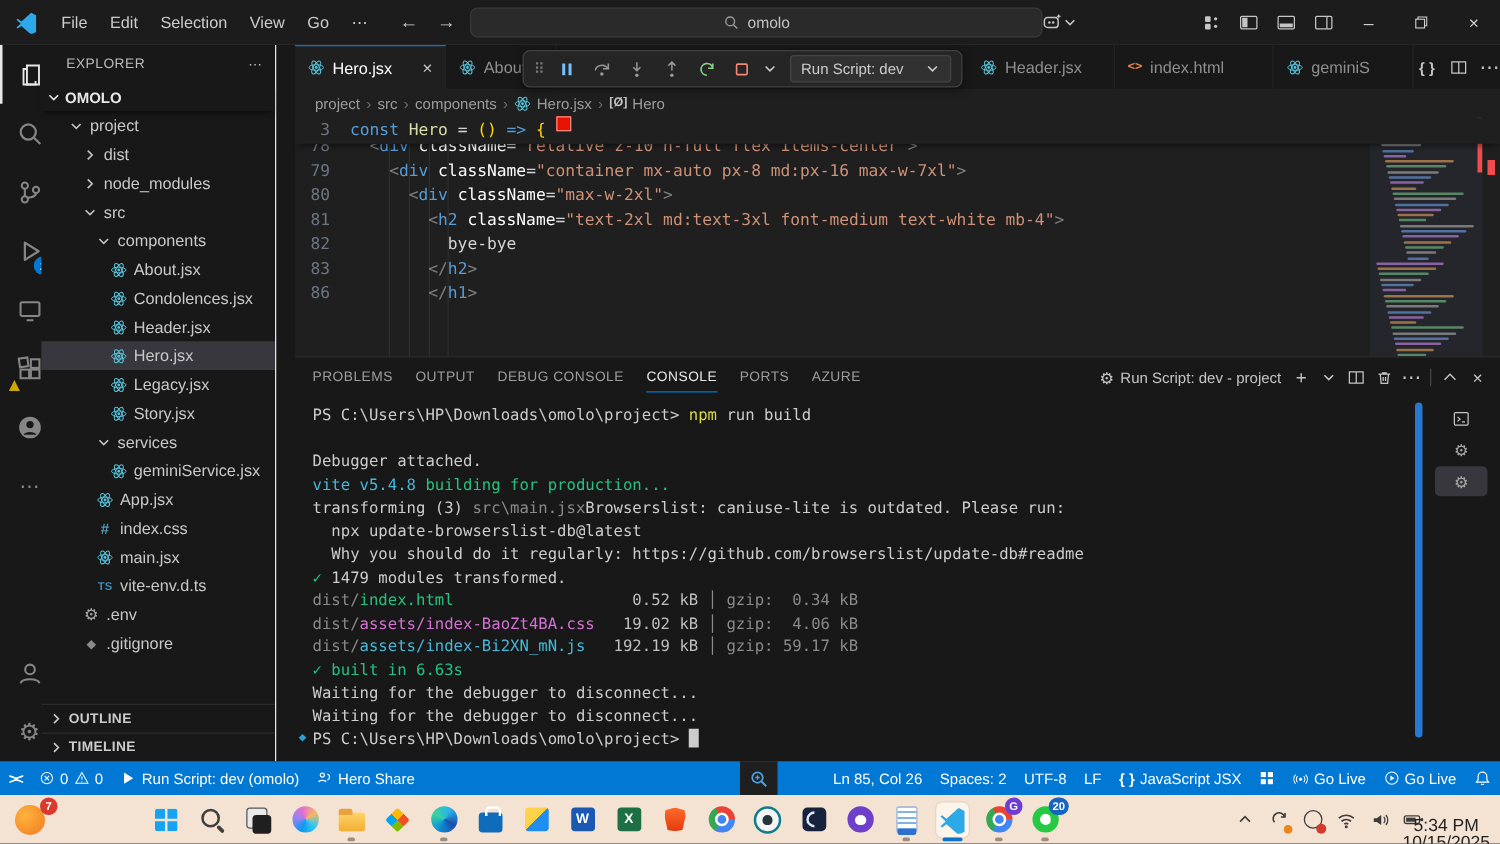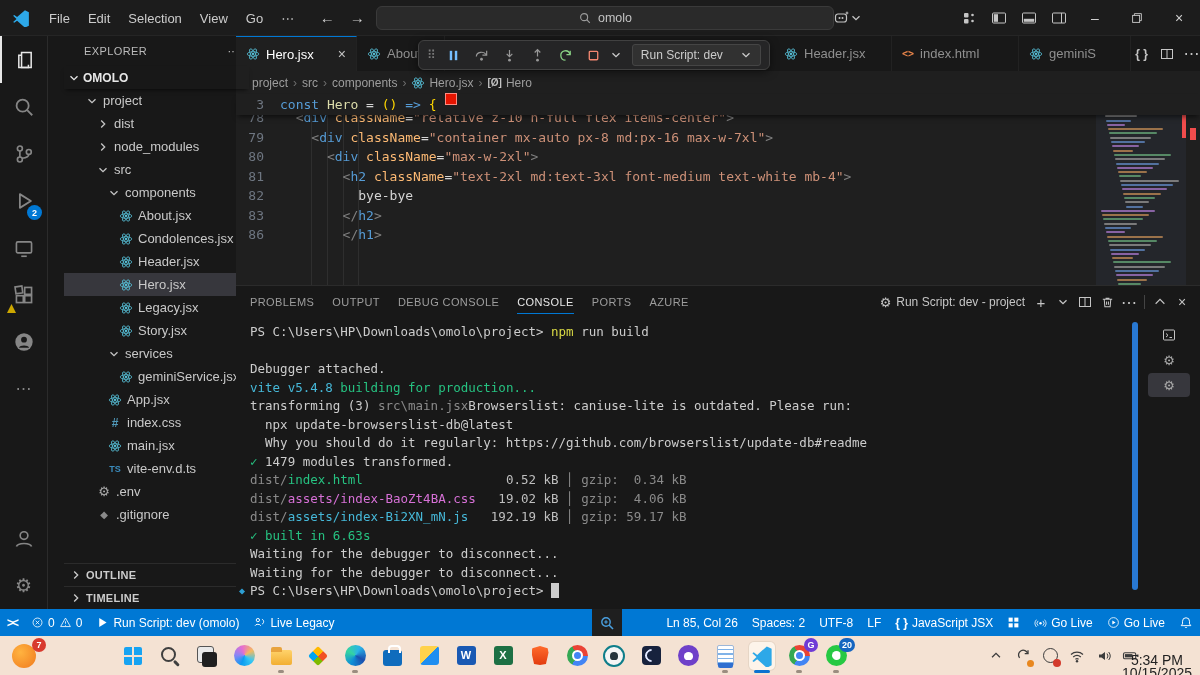--- a/index.html
+++ b/index.html
@@ -28,22 +28,22 @@
     border-right:1px solid #2b2b2b;display:flex;flex-direction:column}
   .ab{position:relative;width:47px;height:47px;display:flex;align-items:center;justify-content:center;color:#868686}
   .ab.on{color:#e7e7e7;border-left:2px solid #e7e7e7}
   .abbadge{position:absolute;right:5px;bottom:4px;min-width:15px;height:15px;border-radius:8px;
     background:#0078d4;color:#fff;font-size:9px;font-weight:bold;display:flex;align-items:center;justify-content:center;padding:0 3px}
   .abwarn{position:absolute;left:7px;bottom:5px;width:9px;height:9px;background:#cca700;
     clip-path:polygon(50% 0,100% 100%,0 100%)}
   #abspacer{flex:1}
 
   
-  #sidebar{position:absolute;left:64px;top:36px;width:188px;height:573px;background:#181818;
-    border-right:3px solid #e5e5e5;font-size:13px}
+  #sidebar{position:absolute;left:33px;top:36px;width:188px;height:573px;background:#181818;
+    border-right:1px solid #e5e5e5;font-size:13px}
   #sbheader{height:30px;display:flex;align-items:center;padding:0 10px 0 20px;color:#bbbbbb;
     font-size:11px;letter-spacing:.4px}
   #sbheader .sp{flex:1}
   #sbroot{height:23px;display:flex;align-items:center;gap:3px;padding-left:4px;font-weight:bold;
     font-size:12px;color:#e7e7e7;box-shadow:0 3px 4px -2px rgba(0,0,0,.6);position:relative;z-index:2}
   .trow{height:23px;display:flex;align-items:center;gap:4px;color:#c9c9c9;white-space:nowrap;cursor:default}
   .trow.sel{background:#37373d}
   .trow .chev{width:14px;display:inline-flex;justify-content:center;color:#c5c5c5}
   .trow .ficon{width:16px;display:inline-flex;justify-content:center}
   #sbbottom{position:absolute;left:0;right:0;bottom:0}
@@ -66,21 +66,21 @@
   #breadcrumbs .bc{display:flex;align-items:center;gap:4px}
   #sticky{height:21px;display:flex;background:#1f1f1f;position:relative;z-index:3;
     box-shadow:0 4px 5px -2px rgba(0,0,0,.55);font:13px/21px "DejaVu Sans Mono","Liberation Mono",monospace;white-space:pre}
   #codearea{position:relative;height:170px;overflow:hidden}
   #codelines{transform:translateY(-7px)}
   .cl{height:19.5px;display:flex;font:13px/19.5px "DejaVu Sans Mono","Liberation Mono",monospace;white-space:pre}
   .ln{flex:none;width:44px;text-align:right;padding-right:16px;color:#6e7681}
   .cl.cur .ln{color:#c6c6c6}
   .guide{position:absolute;top:0;bottom:0;width:1px;background:#2e2e2e}
   .c-k{color:#569cd6}.c-f{color:#dcdcaa}.c-p{color:#d4d4d4}.c-b{color:#ffd700}
-  .c-g{color:#808080}.c-t{color:#569cd6}.c-a{color:#fdba74}.c-s{color:#ce9178}.c-x{color:#d4d4d4}
+  .c-g{color:#808080}.c-t{color:#569cd6}.c-a{color:#ffffff}.c-s{color:#ce9178}.c-x{color:#d4d4d4}
   .redbox{display:inline-block;width:12px;height:12px;background:#e51400;border:1px solid #ff8a80;
     vertical-align:middle;margin-left:8px;transform:translateY(-1px)}
 
   
   #minimap{position:absolute;left:860px;top:58px;width:90px;height:196px;background:#24262b;overflow:hidden}
   #minimap .mbar{position:absolute;height:2px;border-radius:1px;opacity:.85}
   #minimap .mred{position:absolute;right:0;top:0;width:4px;height:44px;background:#f14c4c}
   #ruler{position:absolute;left:950px;top:58px;width:14px;height:196px}
   #ruler .rm{position:absolute;left:4px;width:6px;background:#f14c4c}
 
@@ -906,21 +906,21 @@
         </div>
         <div class="st">
           <span class="ic">
             <svg width="13" height="13" viewBox="0 0 16 16">
               <g fill="none" stroke="currentColor" stroke-width="1.2">
                 <circle cx="6" cy="5" r="2"></circle>
                 <path d="M2.5 12c.4-2.4 6.6-2.4 7 0M11 4c2.8.8 2.8 5.2 0 6"></path>
               </g>
             </svg>
           </span>
-          <span>Live Legacy</span>
+          <span>Hero Share</span>
         </div>
       </div>
     <div id="stright">
         <div class="st">
           <span>Ln 85, Col 26</span>
         </div>
         <div class="st">
           <span>Spaces: 2</span>
         </div>
         <div class="st">

